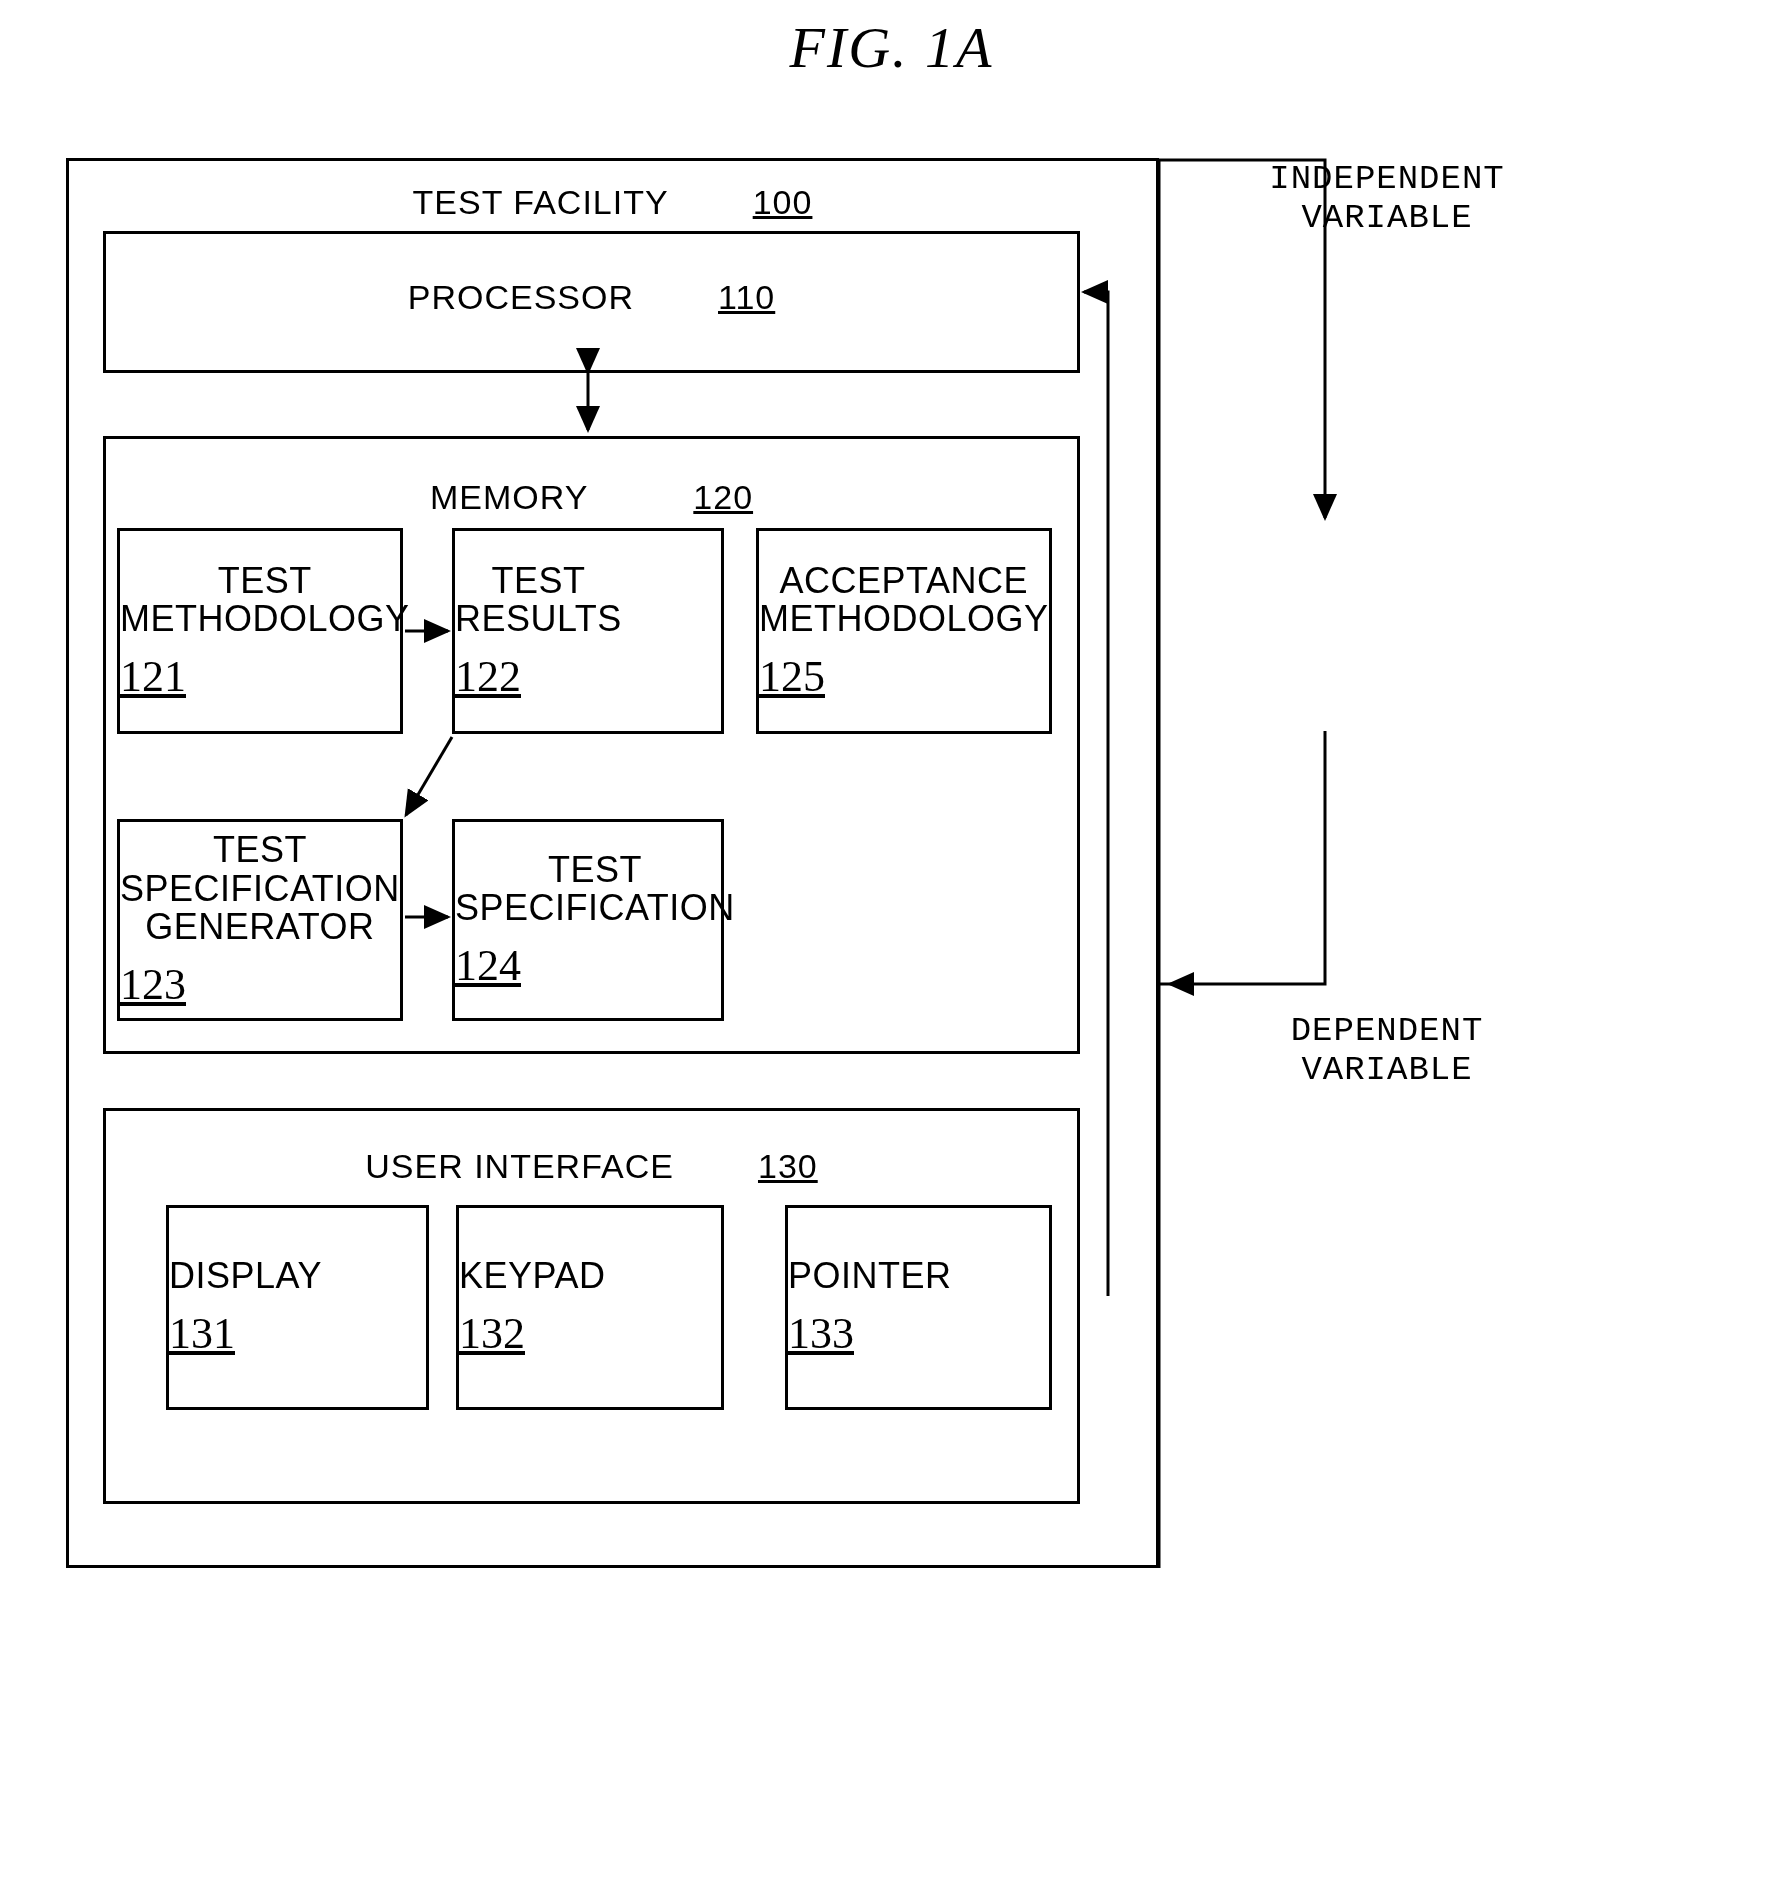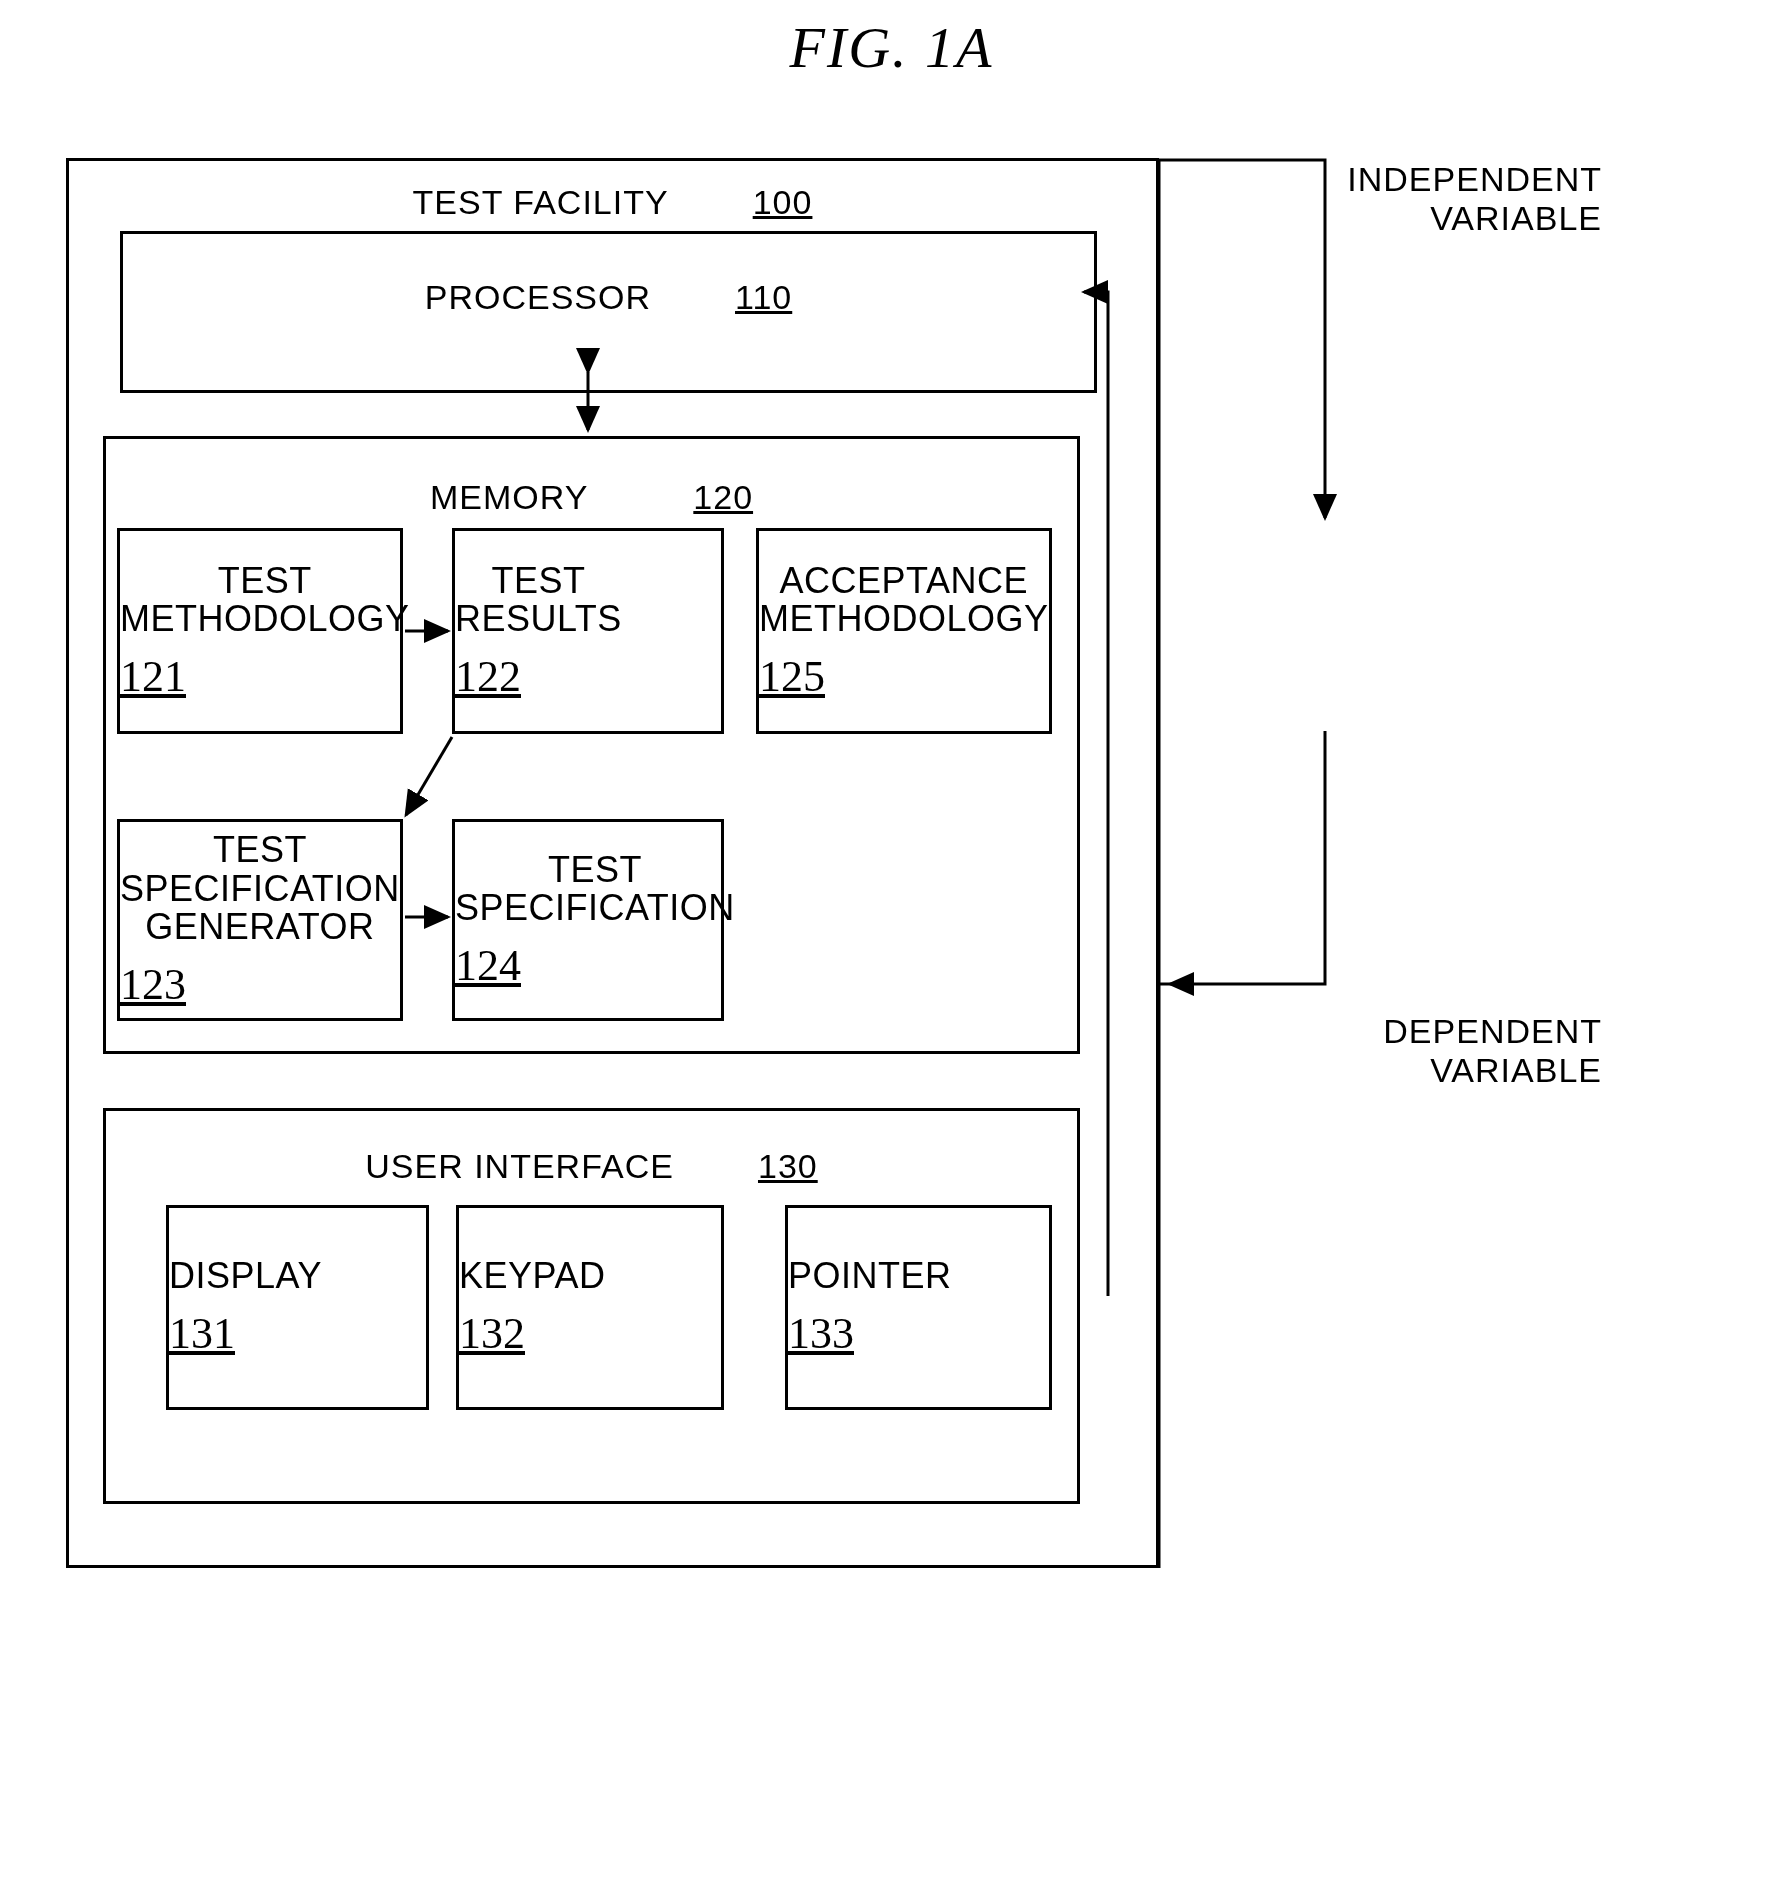--- a/index.html
+++ b/index.html
@@ -31,41 +31,42 @@
   
   .leaf-content{
     position:absolute;left:0;top:0;width:100%;height:100%;
     display:flex;flex-direction:column;align-items:flex-start;justify-content:center;
     text-align:center;line-height:1.06;
   }
   .leaf-content .lbl{font-size:36px;letter-spacing:0.5px;white-space:pre-line;}
   .leaf-content .num{font-size:44px;text-decoration:underline;margin-top:16px;font-family:Liberation Serif, serif;}
 
   .free-label{
-    position:absolute;font-size:34px;line-height:1.14;letter-spacing:1px;text-align:right;
+    position:absolute;font-size:34px;line-height:1.14;letter-spacing:1px;text-align:center;
     white-space:pre-line;
+    font-family:Liberation Mono, monospace;
   }
 
   svg.overlay{position:absolute;left:0;top:0;width:1783px;height:1895px;pointer-events:none;}
 </style>
 </head>
 <body>
 
 <div id="stage">
 
   <div class="fig-title">FIG. 1A</div>
 
   <div class="box" style="left:66px;top:158px;width:1093px;height:1410px;">
     <div class="hdr" style="top:22px;">
       <span>TEST FACILITY</span>
       <span class="num">100</span>
     </div>
   </div>
 
-  <div class="box" style="left:120px;top:231px;width:977px;height:162px;">
+  <div class="box" style="left:103px;top:231px;width:977px;height:142px;">
     <div class="hdr" style="top:44px;">
       <span>PROCESSOR</span>
       <span class="num">110</span>
     </div>
   </div>
 
   <div class="box" style="left:103px;top:436px;width:977px;height:618px;">
     <div class="hdr" style="top:39px;gap:21px;">
       <span>MEMORY</span>
       <span class="num">120</span>

